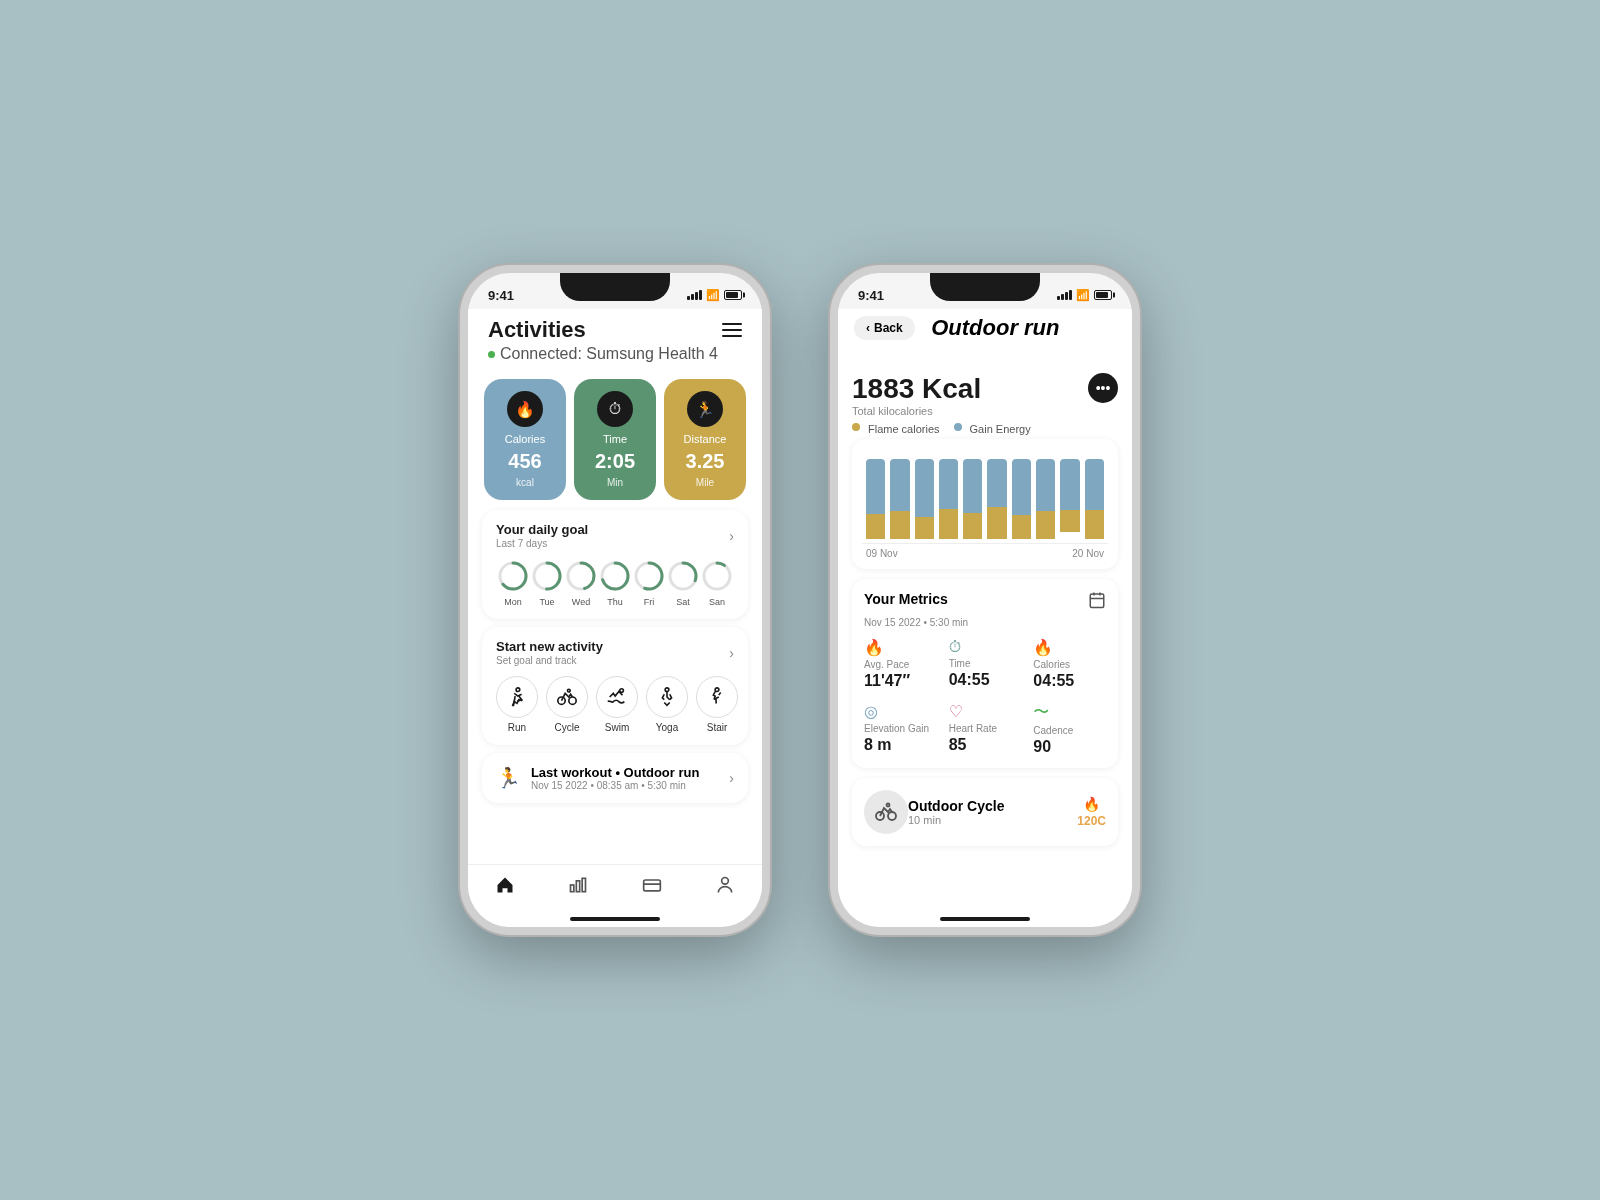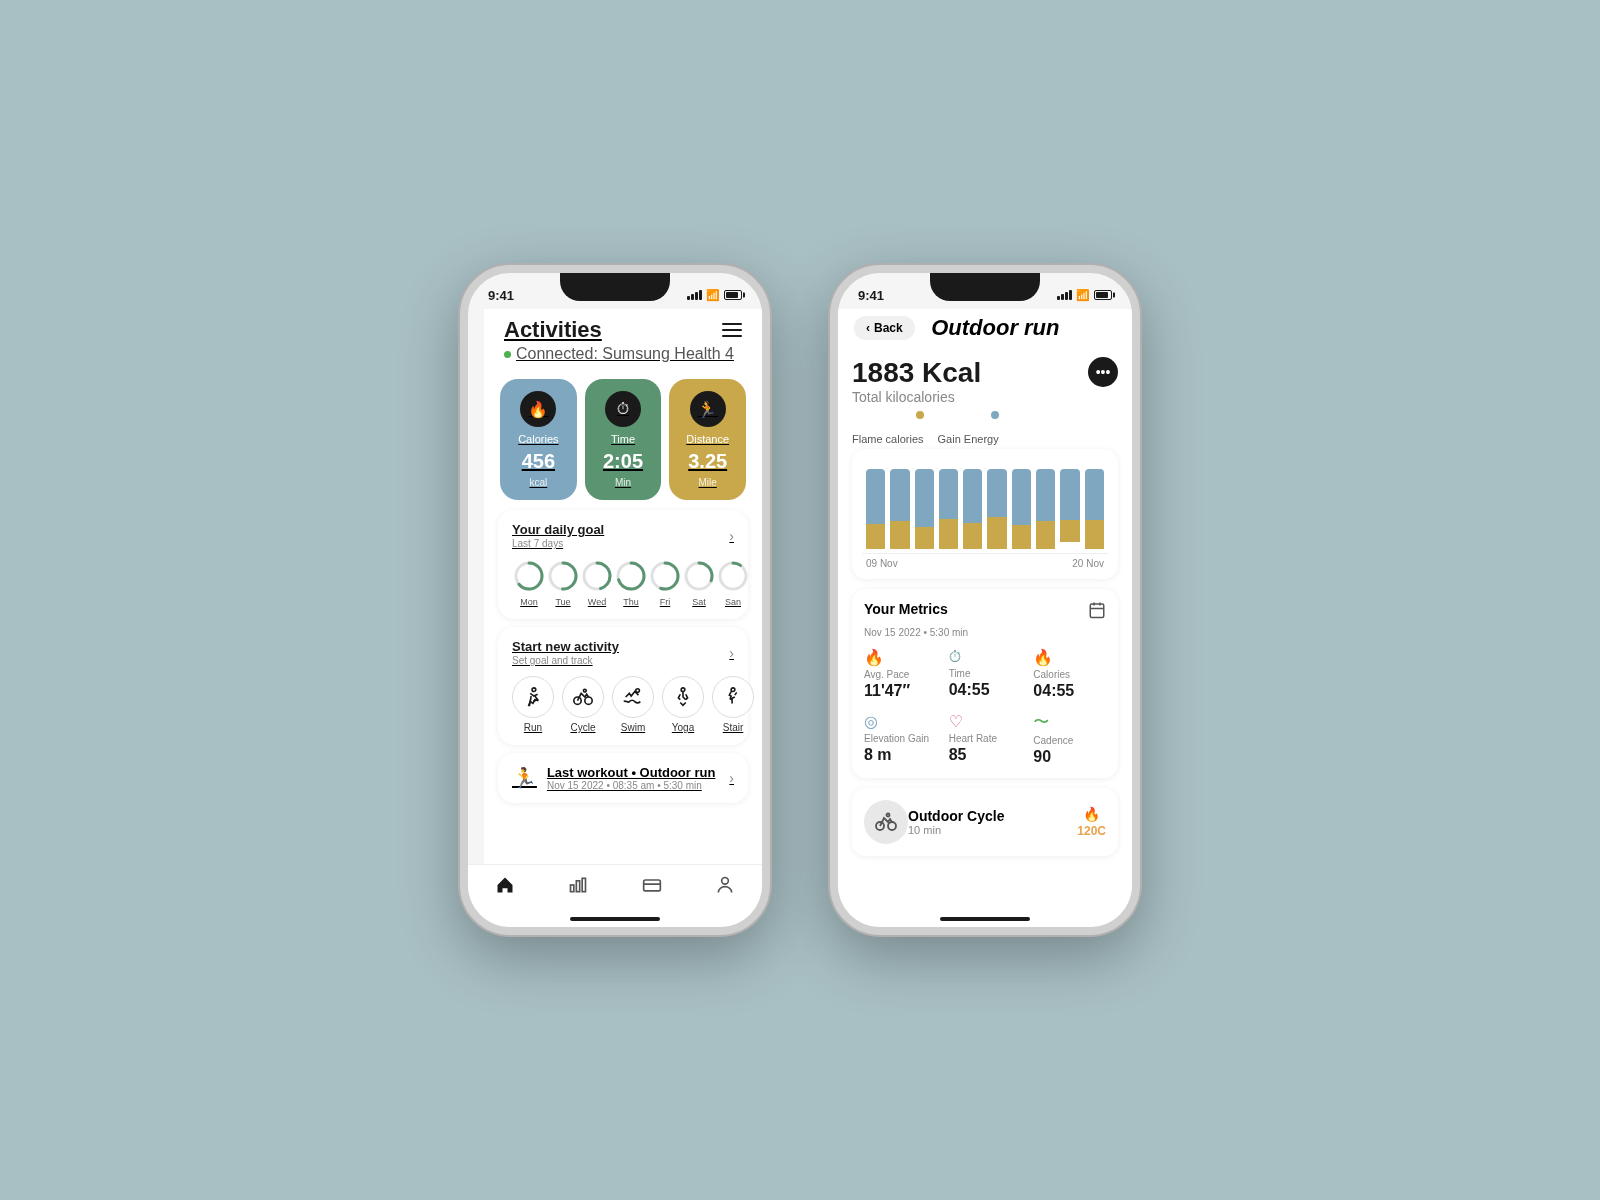--- a/index.html
+++ b/index.html
@@ -85,22 +85,21 @@
       border-radius: 0 1px 1px 0;
     }
     .battery-fill { width: 85%; height: 100%; background: #1a1a1a; border-radius: 1px; }
 
     .phone-content {
       flex: 1;
       overflow: hidden;
       display: flex;
       flex-direction: column;
       background: white;
-      margin: 0 0 0 16px;
-      text-decoration: underline;
+      margin: 0 0 0 0;
     }
 
     
     .phone-home-bar {
       height: 28px;
       background: white;
       display: flex;
       align-items: flex-end;
       justify-content: center;
       padding-bottom: 6px;
@@ -269,25 +268,25 @@
       border-radius: 20px;
       padding: 5px 12px;
       font-size: 12px;
       font-weight: 600;
       cursor: pointer;
     }
     .p2-title { font-size: 22px; font-weight: 700; font-style: italic; }
 
     .p2-content { flex: 1; overflow-y: auto; padding: 0 14px; background: white; }
 
-    .kcal-section { padding: 8px 0 4px; }
+    .kcal-section { padding: 8px 0 4px; margin-top: 16px; }
     .kcal-value { font-size: 28px; font-weight: 800; color: #1a1a1a; }
-    .kcal-label { font-size: 14px; color: #888; margin-bottom: 6px; }
+    .kcal-label { font-size: 11px; color: #888; margin-bottom: 6px; }
     .kcal-legend { display: flex; gap: 14px; align-items: center; }
-    .legend-item { display: flex; align-items: flex-end; gap: 14px; font-size: 11px; color: #555; flex-direction: column; }
+    .legend-item { display: flex; align-items: flex-start; gap: 8px; font-size: 11px; color: #555; }
     .legend-dot { width: 8px; height: 8px; border-radius: 50%; }
     .more-btn {
       width: 30px; height: 30px;
       background: #1a1a1a;
       border-radius: 50%;
       display: flex;
       align-items: center;
       justify-content: center;
       color: white;
       font-size: 14px;

